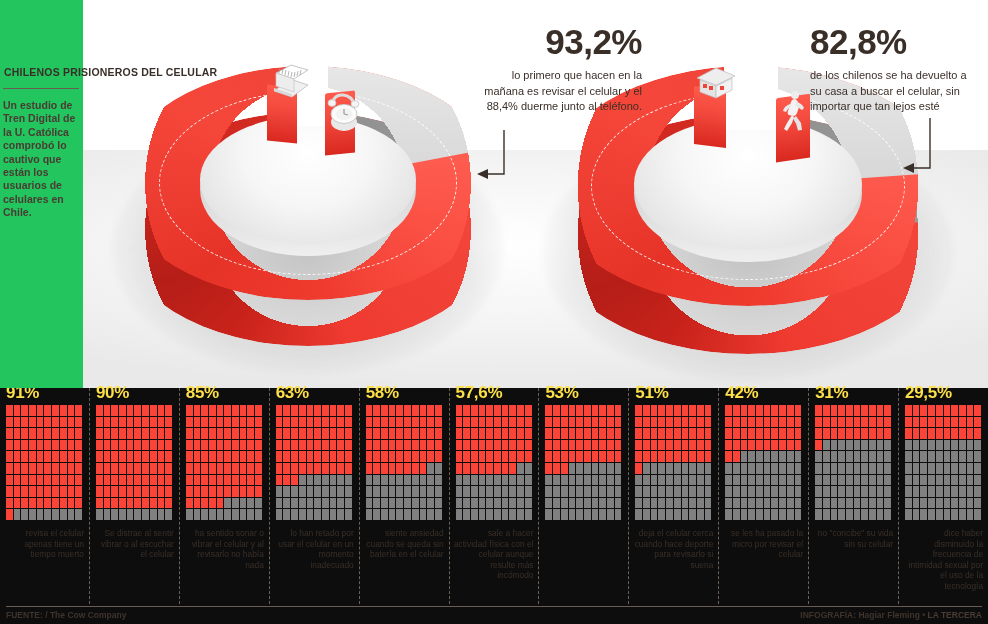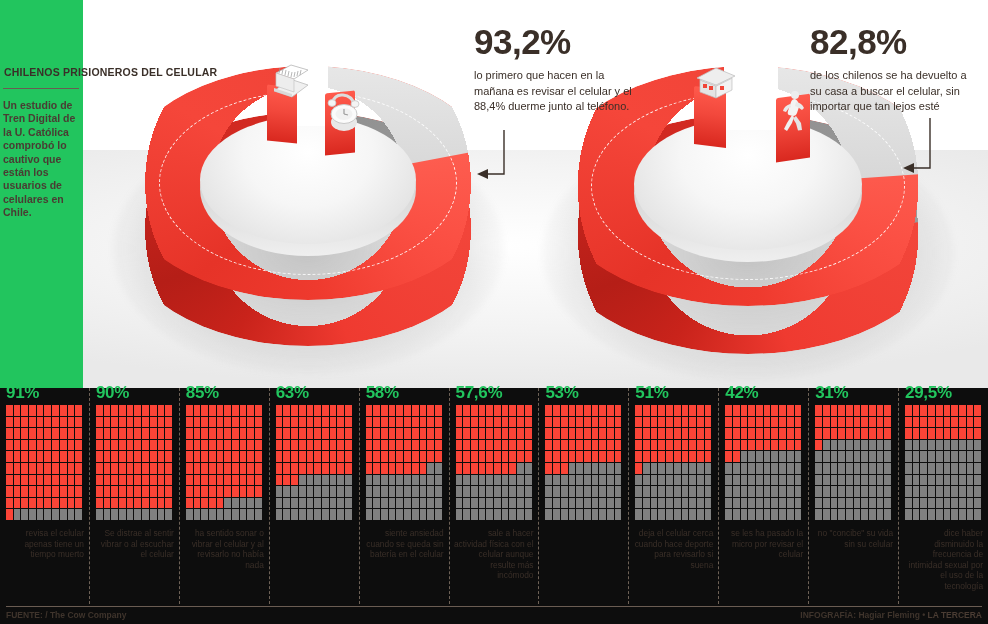--- a/index.html
+++ b/index.html
@@ -167,21 +167,21 @@
     position: relative;
     flex: 1 1 0;
     padding: 0 6px;
     border-right: 1px dashed #6e6257;
   }
   .col:last-child { border-right: none; }
 
   .col-pct {
     position: absolute; left: 6px; top: -5px;
     font-size: 17px; font-weight: bold;
-    color: #22c55e;
+    color: #fde047;
     letter-spacing: -0.3px;
     font-family: "Liberation Sans", sans-serif;
     z-index: 3;
   }
 
   .waffle {
     position: absolute; left: 6px; top: 17px;
     width: 76px; height: 115px;
     display: grid;
     grid-template-columns: repeat(10, 1fr);
@@ -323,21 +323,21 @@
         <path d="M20 28 l5 7 1 7 -4 .5 -2 -7 -3 -5z" fill="#e4e4e4"></path>
       </svg>
     </div>
 
     <div class="header-panel">
       <div class="hp-title">CHILENOS PRISIONEROS DEL CELULAR</div>
       <div class="hp-rule"></div>
       <div class="hp-body">Un estudio de Tren Digital de la U. Católica comprobó lo cautivo que están los usuarios de celulares en Chile.</div>
     </div>
 
-    <div class="callout" style="left:474px; top:24px;">
+    <div class="callout" style="left:474px; top:24px;text-align:right;">
       <div class="callout-pct">93,2%</div>
       <div class="callout-text">lo primero que hacen en la mañana es revisar el celular y el 88,4% duerme junto al teléfono.</div>
     </div>
     <svg class="leader" style="left:474px; top:130px;" width="60" height="55" viewBox="0 0 60 55">
       <path d="M30 0 L30 44 L14 44" fill="none" stroke="#3a2f28" stroke-width="1.4"></path>
       <polygon points="3,44 14,39 14,49" fill="#3a2f28"></polygon>
     </svg>
 
     <div class="callout" style="left:810px; top:24px;">
       <div class="callout-pct">82,8%</div>
@@ -765,20 +765,21 @@
           <div class="cell"></div>
           <div class="cell"></div>
           <div class="cell"></div>
           <div class="cell"></div>
           <div class="cell"></div>
           <div class="cell"></div>
           <div class="cell"></div>
           <div class="cell"></div>
           <div class="cell"></div>
         </div>
+        <div class="col-label">lo han retado por usar el celular en un momento inadecuado</div>
       </div>
       <div class="col">
         <div class="col-pct">58%</div>
         <div class="waffle">
           <div class="cell on"></div>
           <div class="cell on"></div>
           <div class="cell on"></div>
           <div class="cell on"></div>
           <div class="cell on"></div>
           <div class="cell on"></div>

